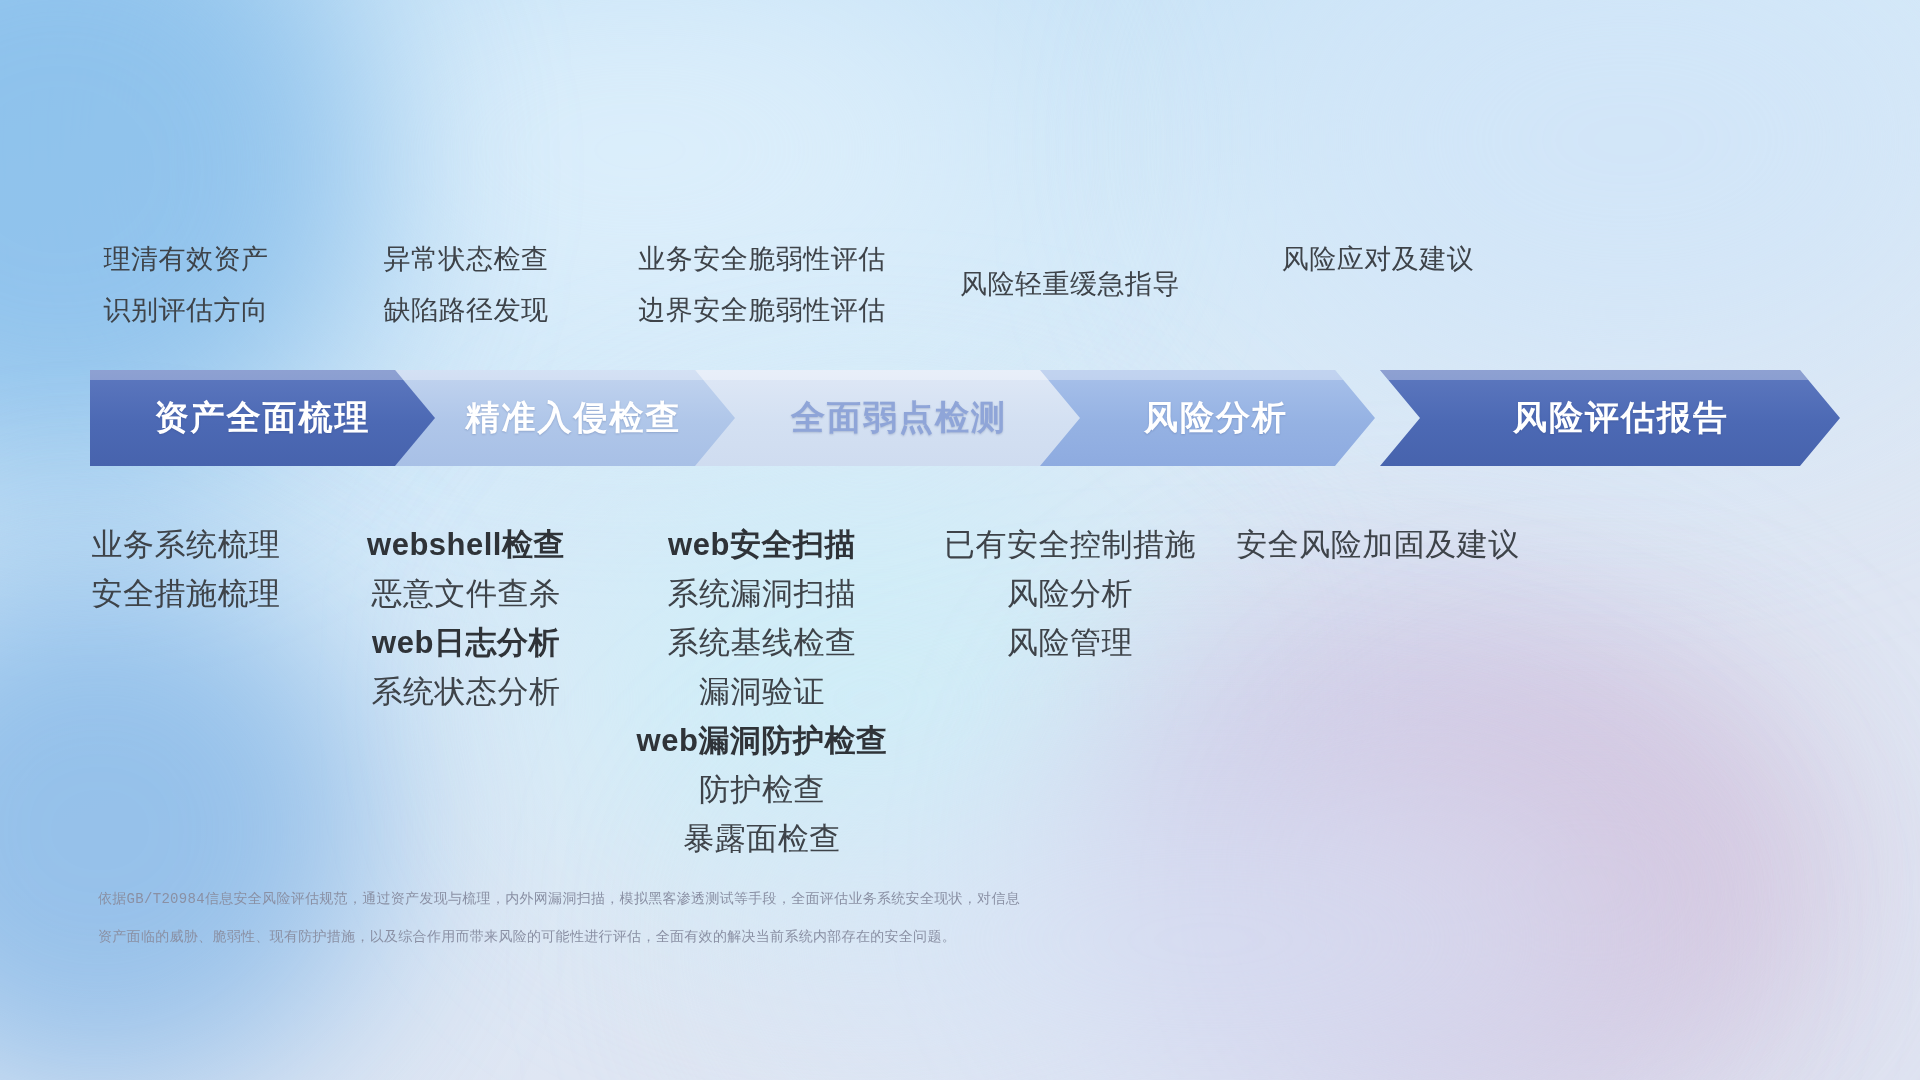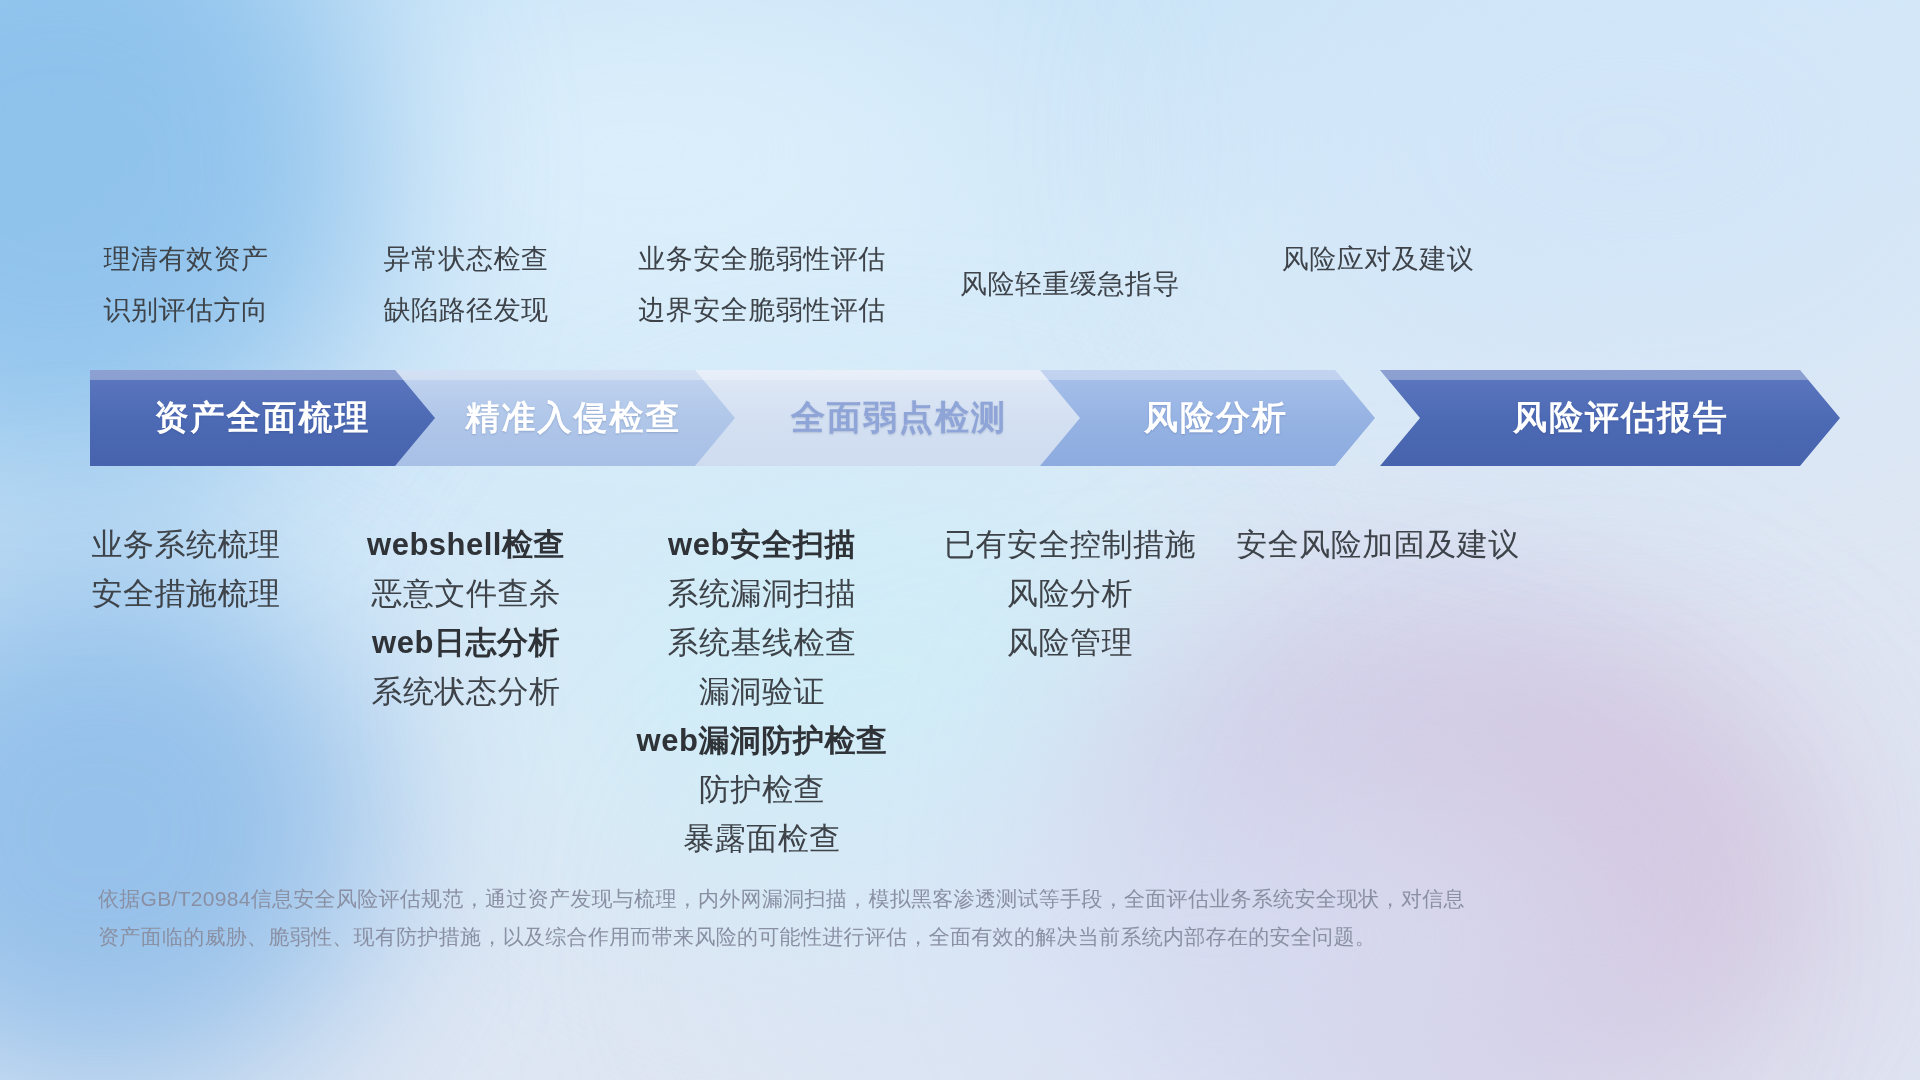--- a/index.html
+++ b/index.html
@@ -64,21 +64,21 @@
   .bot-row{top:520px;align-items:flex-start;}
   .bot-item{
     font-size:31px;line-height:49px;color:#3e4349;
     letter-spacing:.5px;white-space:nowrap;
   }
   .bot-item.em{font-weight:bold;color:#2f3338;}
 
   
   .footer{
     position:absolute;left:98px;top:880px;width:1560px;
-    font-size:21px;line-height:38px;color:#8a90a4;letter-spacing:.3px;
+    font-size:14px;line-height:38px;color:#8a90a4;letter-spacing:.3px;font-family:Liberation Mono, monospace;
   }
   .footer p{margin:0;}
 </style>
 </head>
 <body>
 
 <div id="stage">
 
   <div class="layer">
     <div class="blob blob-w1"></div>

